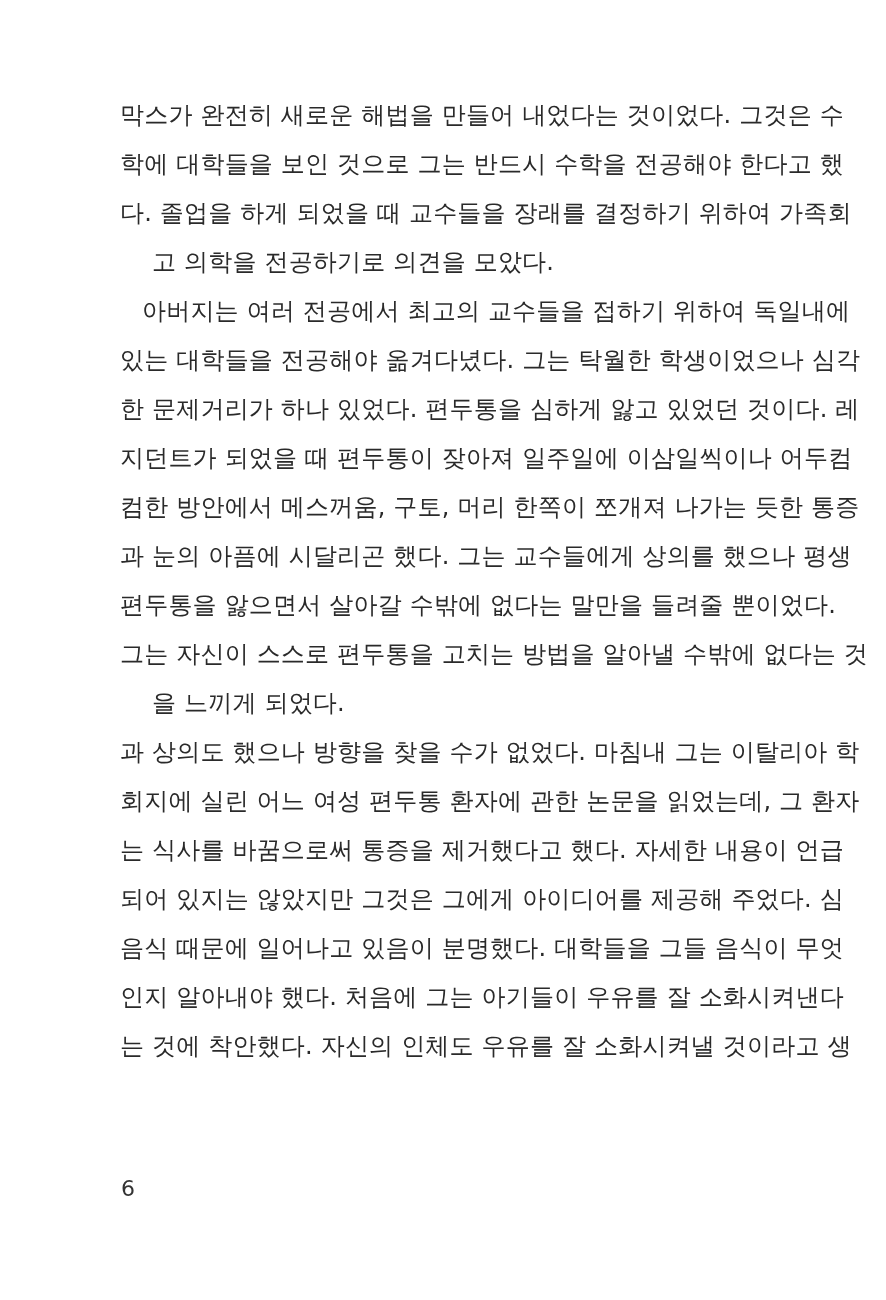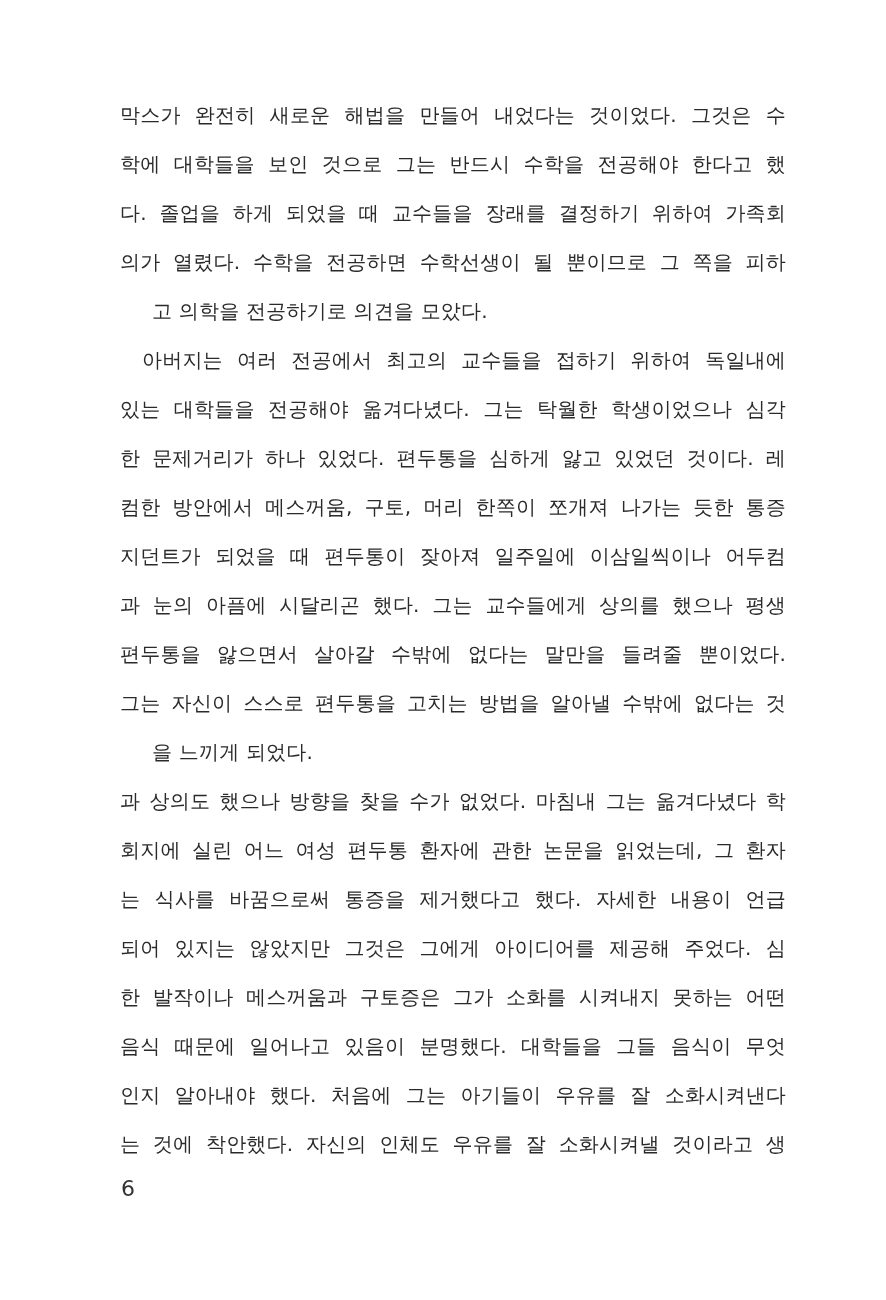--- a/index.html
+++ b/index.html
@@ -17,21 +17,21 @@
     }
     .page {
       position: absolute;
       left: 120px;
       top: 94px;
       width: 666px;
     }
     .line {
       height: 49px;
       line-height: 42px;
-      font-size: 20px;
+      font-size: 24px;
       white-space: nowrap;
       text-align: justify;
       text-align-last: justify;
       letter-spacing: 0.2px;
       overflow: visible;
     }
     .line.indent {
       padding-left: 22px;
     }
     .line.last {
@@ -49,41 +49,39 @@
   </style>
 </head>
 <body>
 
 <div class="page">
 
   <div>
     <div class="line">막스가 완전히 새로운 해법을 만들어 내었다는 것이었다. 그것은 수</div>
     <div class="line">학에 대학들을 보인 것으로 그는 반드시 수학을 전공해야 한다고 했</div>
     <div class="line">다. 졸업을 하게 되었을 때 교수들을 장래를 결정하기 위하여 가족회</div>
-    <div class="line">의가 열렸다. 수학을 전공하면 수학선생이 될 뿐이므로 그 쪽을 피하</div>
     <div class="line last">고 의학을 전공하기로 의견을 모았다.</div>
   </div>
 
   <div>
     <div class="line indent">아버지는 여러 전공에서 최고의 교수들을 접하기 위하여 독일내에</div>
     <div class="line">있는 대학들을 전공해야 옮겨다녔다. 그는 탁월한 학생이었으나 심각</div>
     <div class="line">한 문제거리가 하나 있었다. 편두통을 심하게 앓고 있었던 것이다. 레</div>
+    <div class="line">지던트가 되었을 때 편두통이 잦아져 일주일에 이삼일씩이나 어두컴</div>
     <div class="line">컴한 방안에서 메스꺼움, 구토, 머리 한쪽이 쪼개져 나가는 듯한 통증</div>
-    <div class="line">지던트가 되었을 때 편두통이 잦아져 일주일에 이삼일씩이나 어두컴</div>
     <div class="line">과 눈의 아픔에 시달리곤 했다. 그는 교수들에게 상의를 했으나 평생</div>
     <div class="line">편두통을 앓으면서 살아갈 수밖에 없다는 말만을 들려줄 뿐이었다.</div>
     <div class="line">그는 자신이 스스로 편두통을 고치는 방법을 알아낼 수밖에 없다는 것</div>
     <div class="line last">을 느끼게 되었다.</div>
   </div>
 
   <div>
-    <div class="line">과 상의도 했으나 방향을 찾을 수가 없었다. 마침내 그는 옮겨다녔다 학</div>
+    <div class="line">과 상의도 했으나 방향을 찾을 수가 없었다. 마침내 그는 이탈리아 학</div>
     <div class="line">회지에 실린 어느 여성 편두통 환자에 관한 논문을 읽었는데, 그 환자</div>
     <div class="line">는 식사를 바꿈으로써 통증을 제거했다고 했다. 자세한 내용이 언급</div>
     <div class="line">되어 있지는 않았지만 그것은 그에게 아이디어를 제공해 주었다. 심</div>
-    <div class="line">한 발작이나 메스꺼움과 구토증은 그가 소화를 시켜내지 못하는 어떤</div>
     <div class="line">음식 때문에 일어나고 있음이 분명했다. 대학들을 그들 음식이 무엇</div>
     <div class="line">인지 알아내야 했다. 처음에 그는 아기들이 우유를 잘 소화시켜낸다</div>
     <div class="line">는 것에 착안했다. 자신의 인체도 우유를 잘 소화시켜낼 것이라고 생</div>
   </div>
 </div>
 
 <div class="page-number">6</div>
 
 </body></html>

